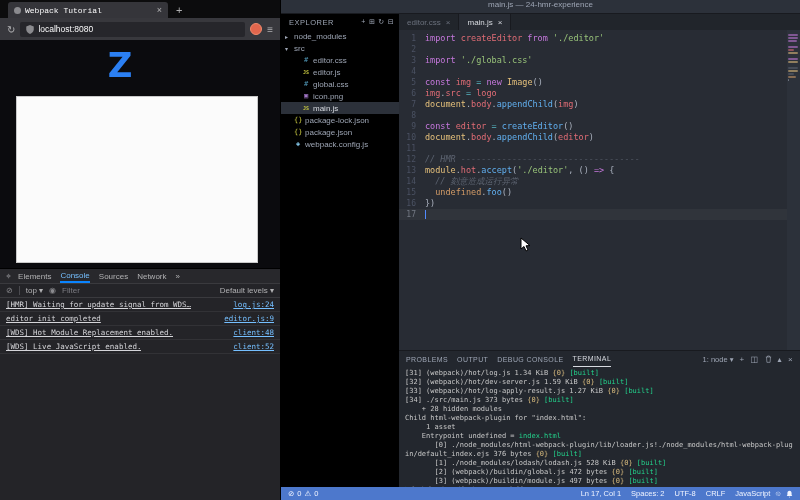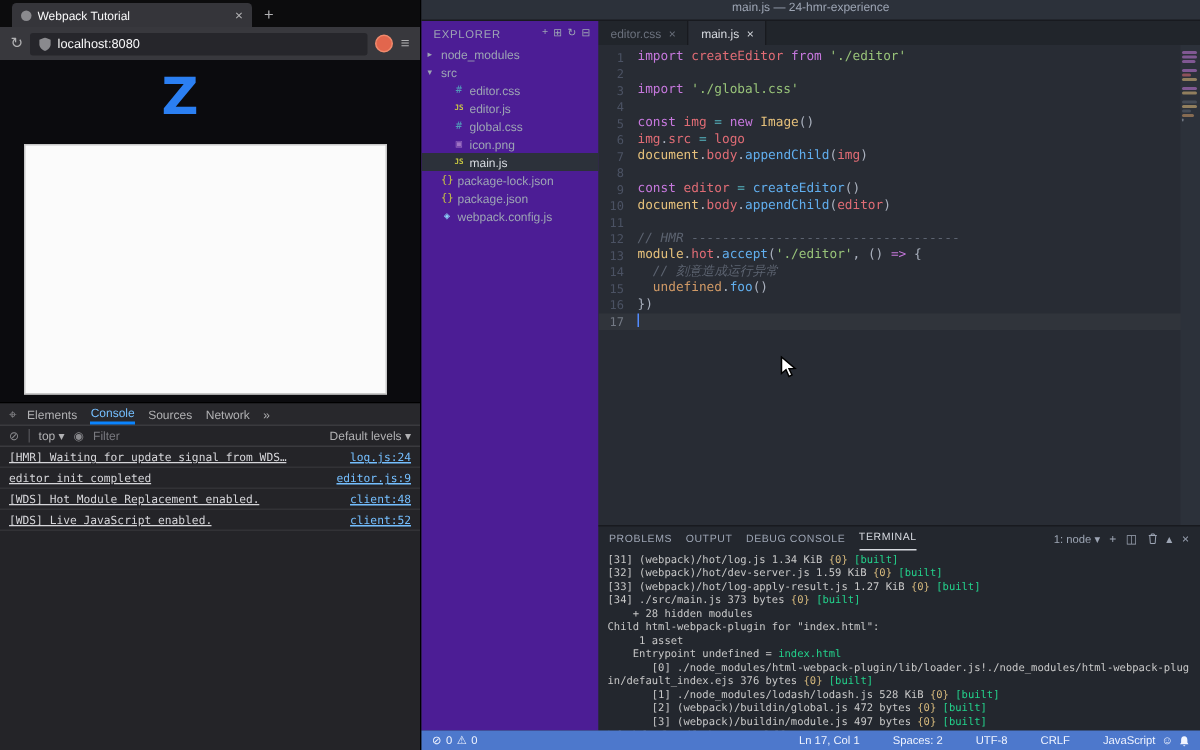--- a/index.html
+++ b/index.html
@@ -6,21 +6,21 @@
   html,body { background:#000; }
   .screen { position:relative; width:800px; height:500px; overflow:hidden;
             font-family:"Liberation Sans", sans-serif; background:#0c0c0d; }
 
   
   .browser { position:absolute; left:0; top:0; width:280px; height:500px; background:#0c0c0d; }
   .b-tabbar { height:18px; background:#0c0c0d; display:flex; align-items:flex-end; }
   .b-tab { margin-left:8px; height:16px; width:160px; display:flex; align-items:center; gap:4px;
            background:#35353a; border-radius:3px 3px 0 0; padding:0 6px; font-size:8px; color:#f9f9fa; }
   .favicon { width:7px; height:7px; border-radius:50%; background:#8a8a8e; flex:none; }
-  .b-tab-title { flex:1; overflow:hidden; white-space:nowrap; }
+  .b-tab-title { flex:1; overflow:hidden; white-space:nowrap;font-family:Liberation Mono, monospace; }
   .b-tab-close { color:#b1b1b3; font-size:9px; }
   .b-newtab { color:#b1b1b3; font-size:11px; margin-left:8px; padding-bottom:2px; }
   .b-toolbar { height:22px; background:#38383d; display:flex; align-items:center; gap:5px; padding:0 7px; }
   .b-icon { color:#b1b1b3; font-size:10px; }
   .urlbar { flex:1; height:15px; background:#26262b; border-radius:2px; display:flex; align-items:center;
             gap:4px; padding:0 6px; color:#f9f9fa; font-size:8.5px; }
   .avatar { width:12px; height:12px; border-radius:50%; background:#e2664d; border:1px solid #f08a6d; flex:none; }
   .b-page { position:relative; height:228px; background:#0b0b0e; overflow:hidden; }
   .logo { position:absolute; left:100px; top:5px; width:40px; text-align:center;
           font-family:"DejaVu Sans", sans-serif; font-size:34px; font-weight:bold; color:#2b7ff2; }
@@ -46,21 +46,21 @@
             font-family:"DejaVu Sans Mono", monospace; font-size:7.5px; }
   .dt-text { white-space:nowrap; overflow:hidden;text-decoration:underline; }
   .dt-src { color:#75bfff; text-decoration:underline; flex:none; }
 
   
   .vscode { position:absolute; left:280px; top:0; width:520px; height:500px;
             background:#282c34; border-left:1px solid #000; color:#abb2bf; }
   .vs-titlebar { height:14px; background:#2c313a; display:flex; align-items:flex-start; justify-content:center;
                  color:#9da5b4; font-size:8px; border-bottom:1px solid #181a1f; }
   .vs-body { display:flex; height:473px; }
-  .vs-sidebar { width:118px; flex:none; background:#4c1d95; overflow:hidden; }
+  .vs-sidebar { width:118px; flex:none; background:#000000; overflow:hidden; }
   .vs-exp-head { height:16px; display:flex; align-items:center; padding:0 5px 0 8px;
                  color:#9da5b4; font-size:7.5px; letter-spacing:.5px; }
   .vs-exp-icons { margin-left:auto; display:flex; gap:3px; font-size:7px; color:#9da5b4; }
   .tree-row { height:12px; display:flex; align-items:center; gap:3px; font-size:8px; color:#9da5b4;
               white-space:nowrap; }
   .tree-row.selected { background:#2c313a; color:#d7dae0; }
   .chev { font-size:6px; color:#9da5b4; width:6px; flex:none; }
   .fi { width:8px; flex:none; text-align:center; font-size:7px; font-family:"DejaVu Sans Mono", monospace; }
   .fi-css { color:#519aba; } .fi-json { color:#cbcb41; } .fi-image { color:#a074c4; }
   .fi-webpack { color:#8ed6fb; }
@@ -98,21 +98,21 @@
   .shell-sel { font-size:7.5px; letter-spacing:0; }
   .p-icon { font-size:8px; }
   .terminal { flex:1; padding:2px 6px; font-family:"DejaVu Sans Mono", monospace; font-size:7px;
               line-height:9px; color:#c8c8c8; overflow:hidden; }
   .t-line { white-space:pre-wrap; word-break:break-all; }
   .t-def { color:#c8c8c8; } .t-yel { color:#d7ba7d; } .t-grn { color:#23d18b; } .t-blu { color:#29b8db; }
   .vs-status { position:absolute; left:0; right:0; bottom:0; height:13px; background:#4d78cc;
                display:flex; align-items:center; gap:4px; padding:0 7px; color:#f0f4ff; font-size:7.5px; }
   .st-item { display:flex; align-items:center; gap:3px; }
   .st-ic { font-size:7.5px; }
-  .st-right { margin-left:auto; display:flex; gap:22px; align-items:flex-end; }
+  .st-right { margin-left:auto; display:flex; gap:10px; align-items:flex-end; }
   .mouse { position:absolute; left:520px; top:237px; z-index:50; }
 </style>
 </head>
 <body>
 
 <div class="screen">
 
   <section class="browser">
     <div class="b-tabbar">
       <div class="b-tab">

